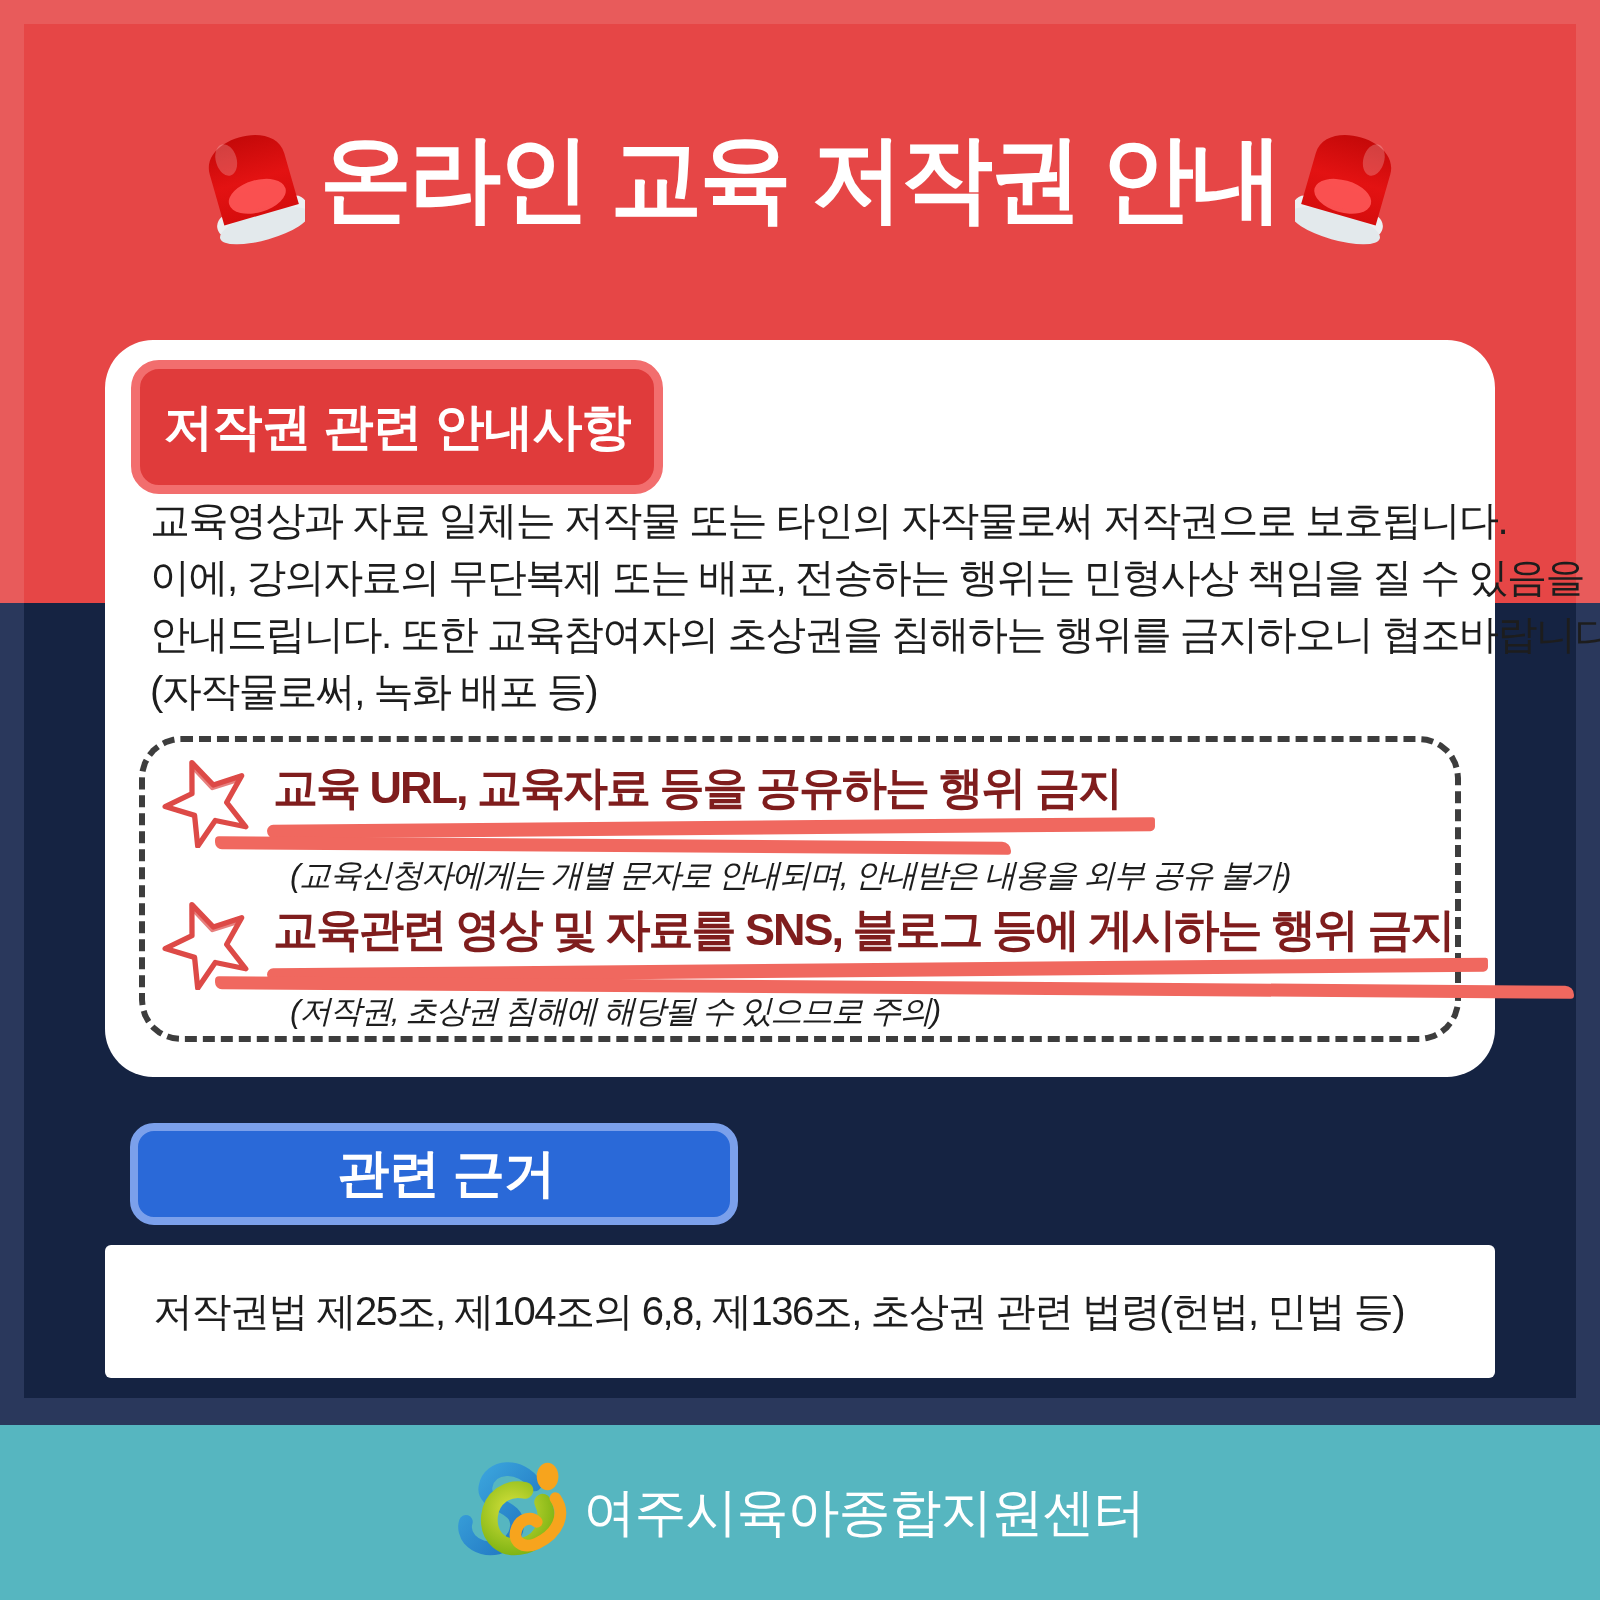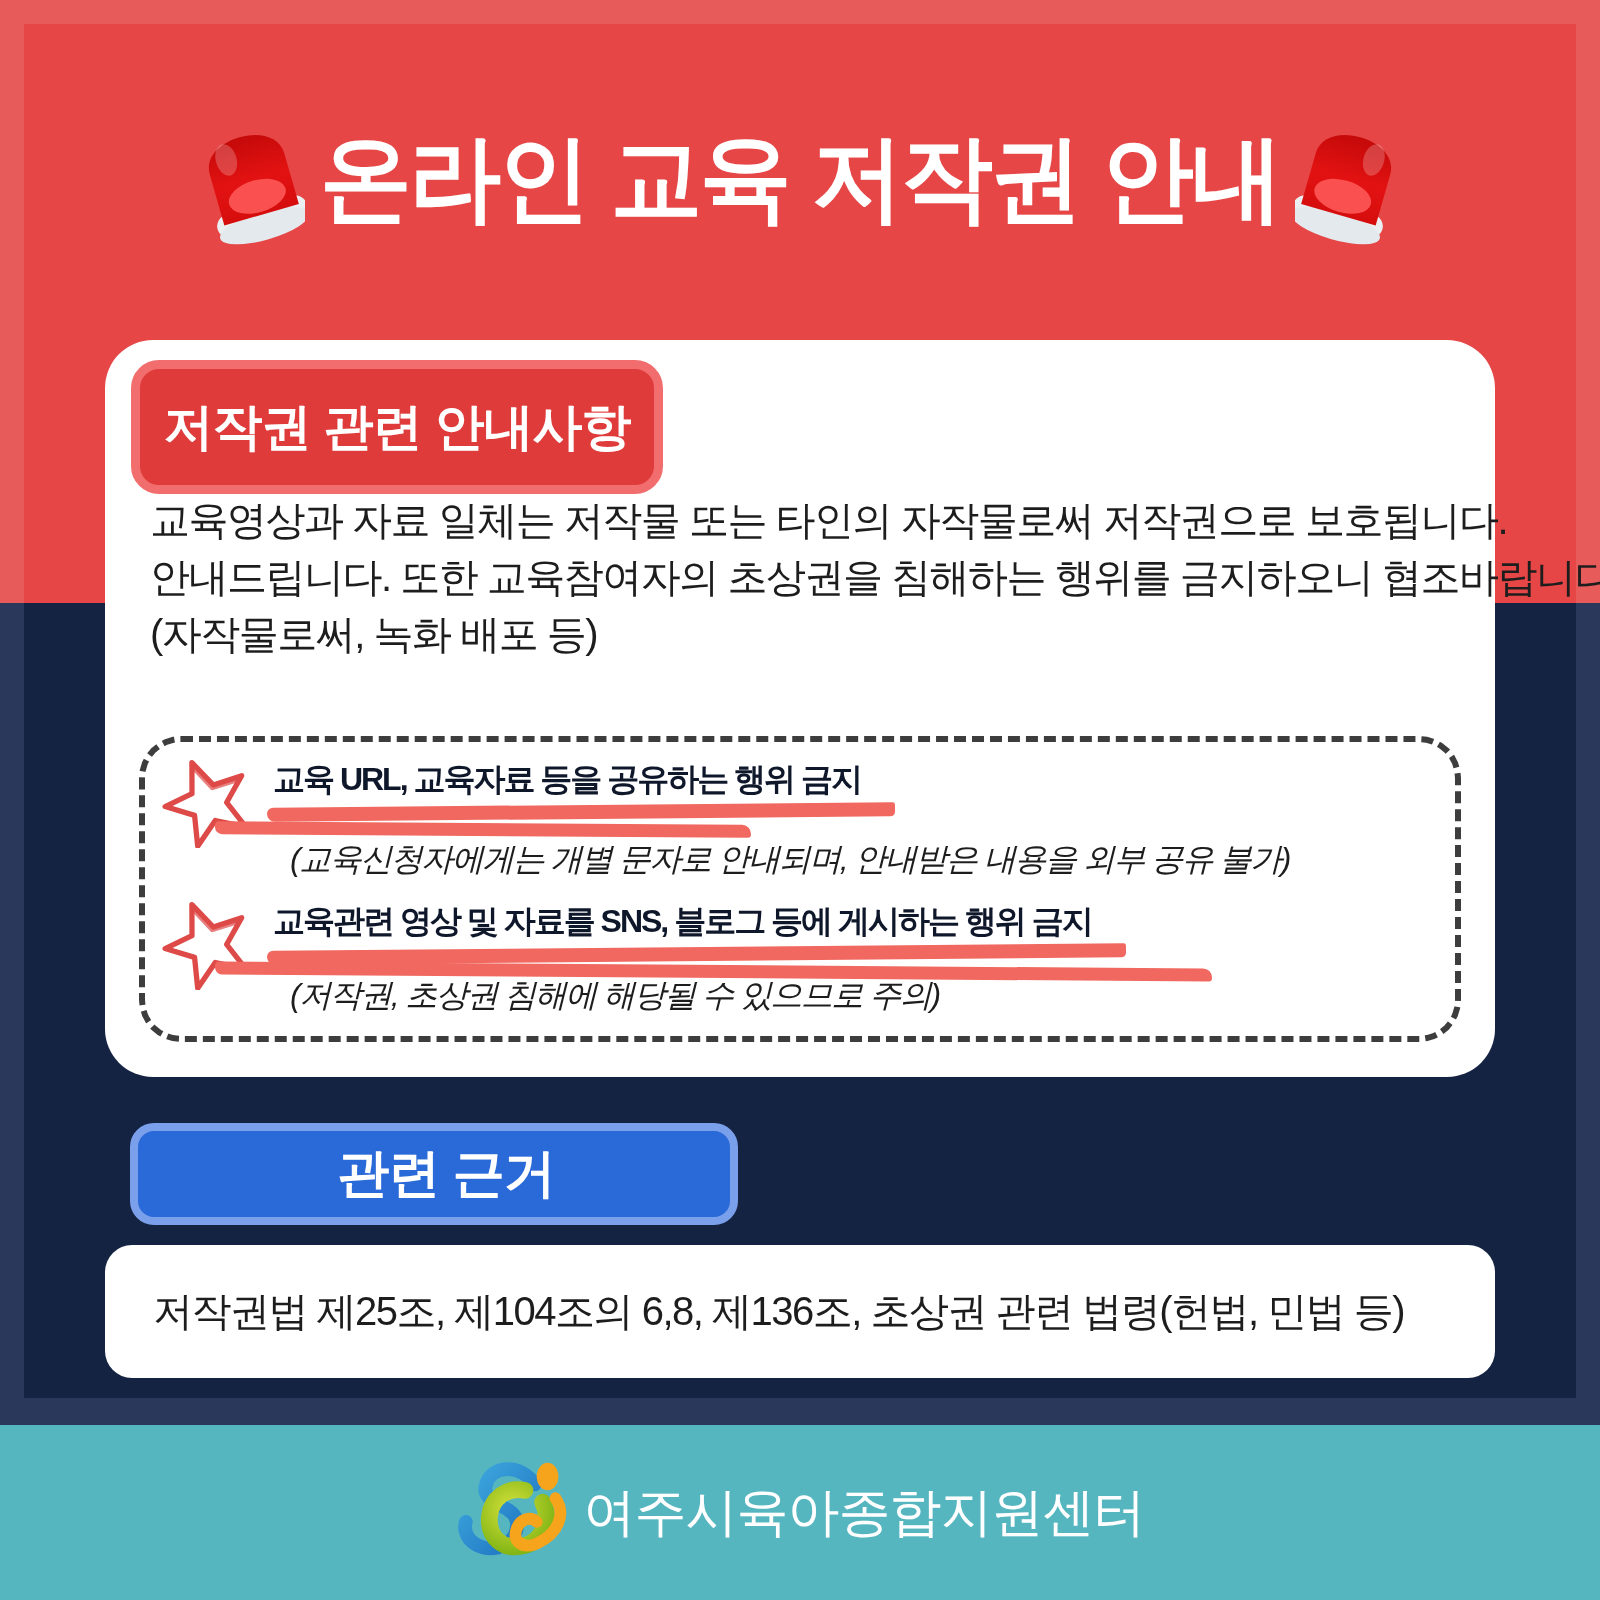--- a/index.html
+++ b/index.html
@@ -32,36 +32,36 @@
     color:#1D1D1D;font-size:40px;font-weight:400;line-height:57px;letter-spacing:-1.5px;}
   .paragraph .line{white-space:nowrap;}
   
   .dotted-box{position:absolute;left:34px;top:396px;width:1322px;height:306px;
     border:6px dashed #3D3D3D;border-radius:42px;}
   .prohibit-item{position:absolute;left:0;width:100%;}
   .prohibit-item.item-1{top:16px;}
   .prohibit-item.item-2{top:158px;}
   .star-icon{position:absolute;left:14px;top:-6px;width:96px;height:96px;}
   .prohibit-title{display:inline-block;position:relative;margin-left:128px;
-    color:#0f172a;font-size:32px;font-weight:800;letter-spacing:-2px;white-space:nowrap;}
+    color:#7f1d1d;font-size:45px;font-weight:800;letter-spacing:-2px;white-space:nowrap;}
   .ul-a{position:absolute;left:-6px;right:-34px;bottom:-17px;height:14px;background:#F0685F;
     border-radius:8px 3px 6px 10px;transform:rotate(-0.5deg);}
   .ul-b{position:absolute;left:-58px;right:110px;bottom:-34px;height:13px;background:#F0685F;
     border-radius:4px 9px 3px 7px;transform:rotate(0.4deg);}
   .item-2 .ul-b{right:-120px;left:-58px;}
   .prohibit-note{margin-left:145px;margin-top:30px;color:#1D1D1D;font-size:32px;font-weight:500;
     letter-spacing:-1.5px;white-space:nowrap;font-style:italic;}
   .item-1 .prohibit-note{margin-top:36px;}
   
   .basis-button{position:absolute;left:130px;top:1123px;width:608px;height:102px;
     background:#2A69D8;border:8px solid #7BA0EB;border-radius:24px;
     display:flex;align-items:center;justify-content:center;
     color:#FFFFFF;font-size:52px;font-weight:800;letter-spacing:-1px;padding-left:24px;}
   .basis-bar{position:absolute;left:105px;top:1245px;width:1390px;height:133px;
-    background:#FFFFFF;border-radius:27px;display:flex;align-items:center;padding-left:48px;
+    background:#FFFFFF;border-radius:6px;display:flex;align-items:center;padding-left:48px;
     color:#1D1D1D;font-size:40px;font-weight:500;letter-spacing:-1.5px;white-space:nowrap;}
   
   .org-logo{width:128px;height:118px;}
   .org-name{color:#FFFFFF;font-size:52px;font-weight:500;letter-spacing:-1px;}
 </style>
 </head>
 <body>
 
 <div class="canvas">
 
@@ -104,20 +104,21 @@
         <ellipse cx="35" cy="42" rx="11" ry="17" fill="#FFFFFF" opacity="0.22"></ellipse>
       </g>
     </svg>
   </div>
 
   <div class="card">
     <div class="badge">저작권 관련 안내사항</div>
 
     <div class="paragraph">
       <div class="line">교육영상과 자료 일체는 저작물 또는 타인의 자작물로써 저작권으로 보호됩니다.</div>
+      <div class="line">이에, 강의자료의 무단복제 또는 배포, 전송하는 행위는 민형사상 책임을 질 수 있음을</div>
       <div class="line">안내드립니다. 또한 교육참여자의 초상권을 침해하는 행위를 금지하오니 협조바랍니다.</div>
       <div class="line">(자작물로써, 녹화 배포 등)</div>
     </div>
 
     <div class="dotted-box">
 
       <div class="prohibit-item item-1">
         <svg class="star-icon" viewBox="0 0 100 100">
           <g fill="none" stroke="#DD4A47" stroke-width="5.5" stroke-linejoin="round" stroke-linecap="round">
             <path transform="rotate(-22 50 50)" d="M50,8 L62,38 L93,40 L68,60 L77,91 L50,73 L23,91 L32,60 L7,40 L38,38 Z"></path>

